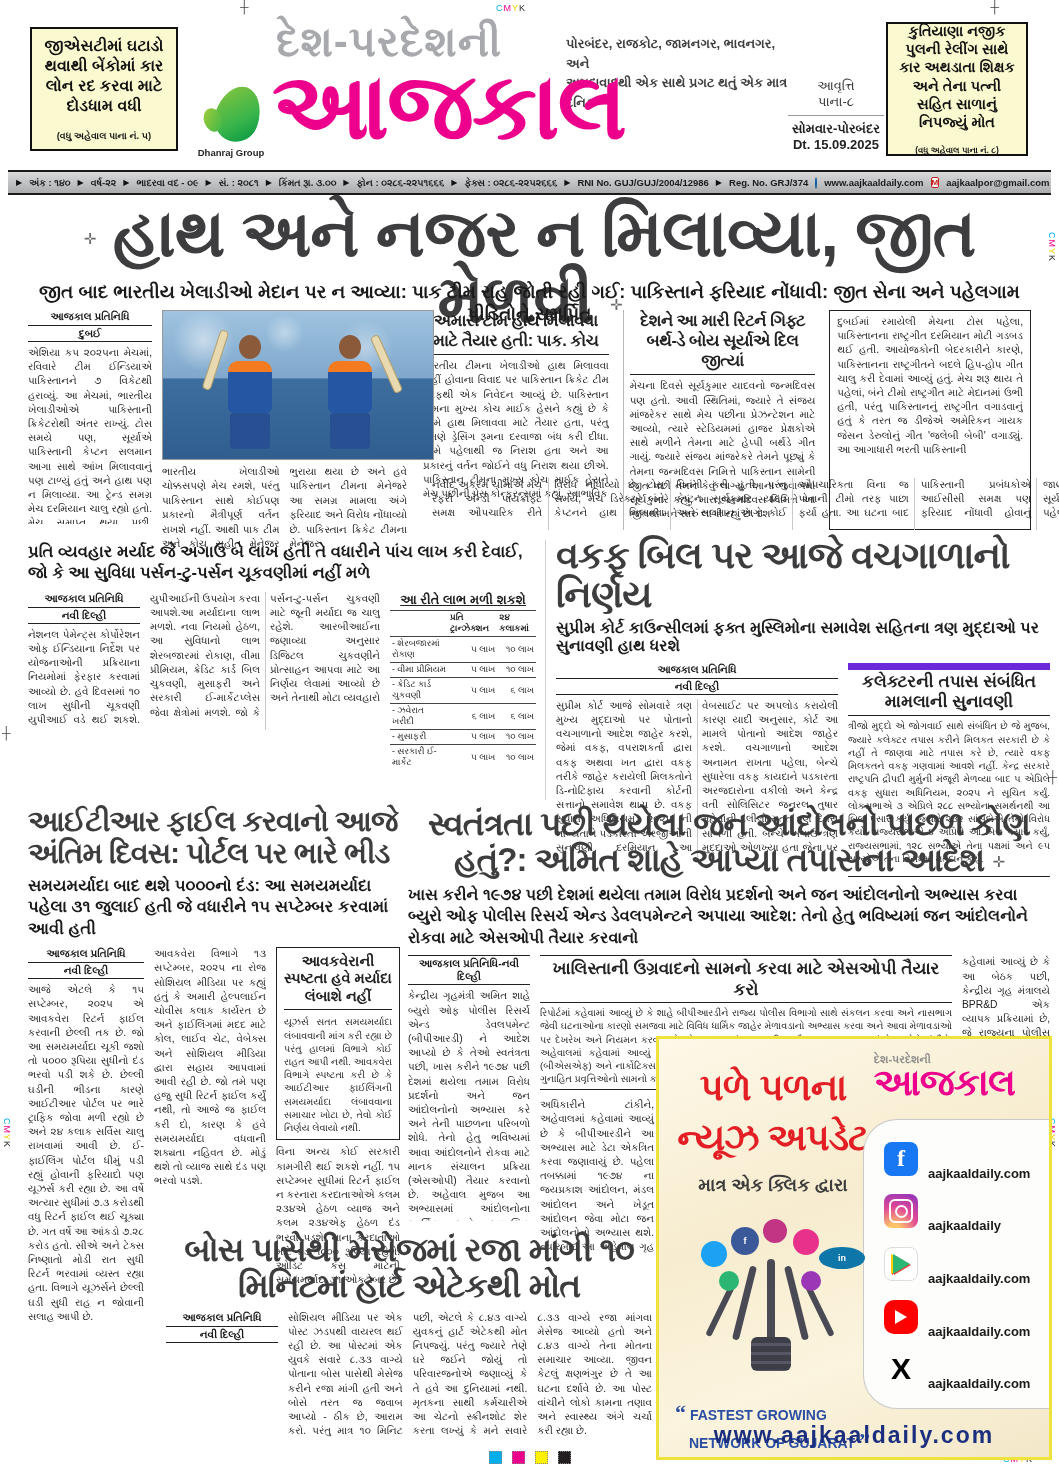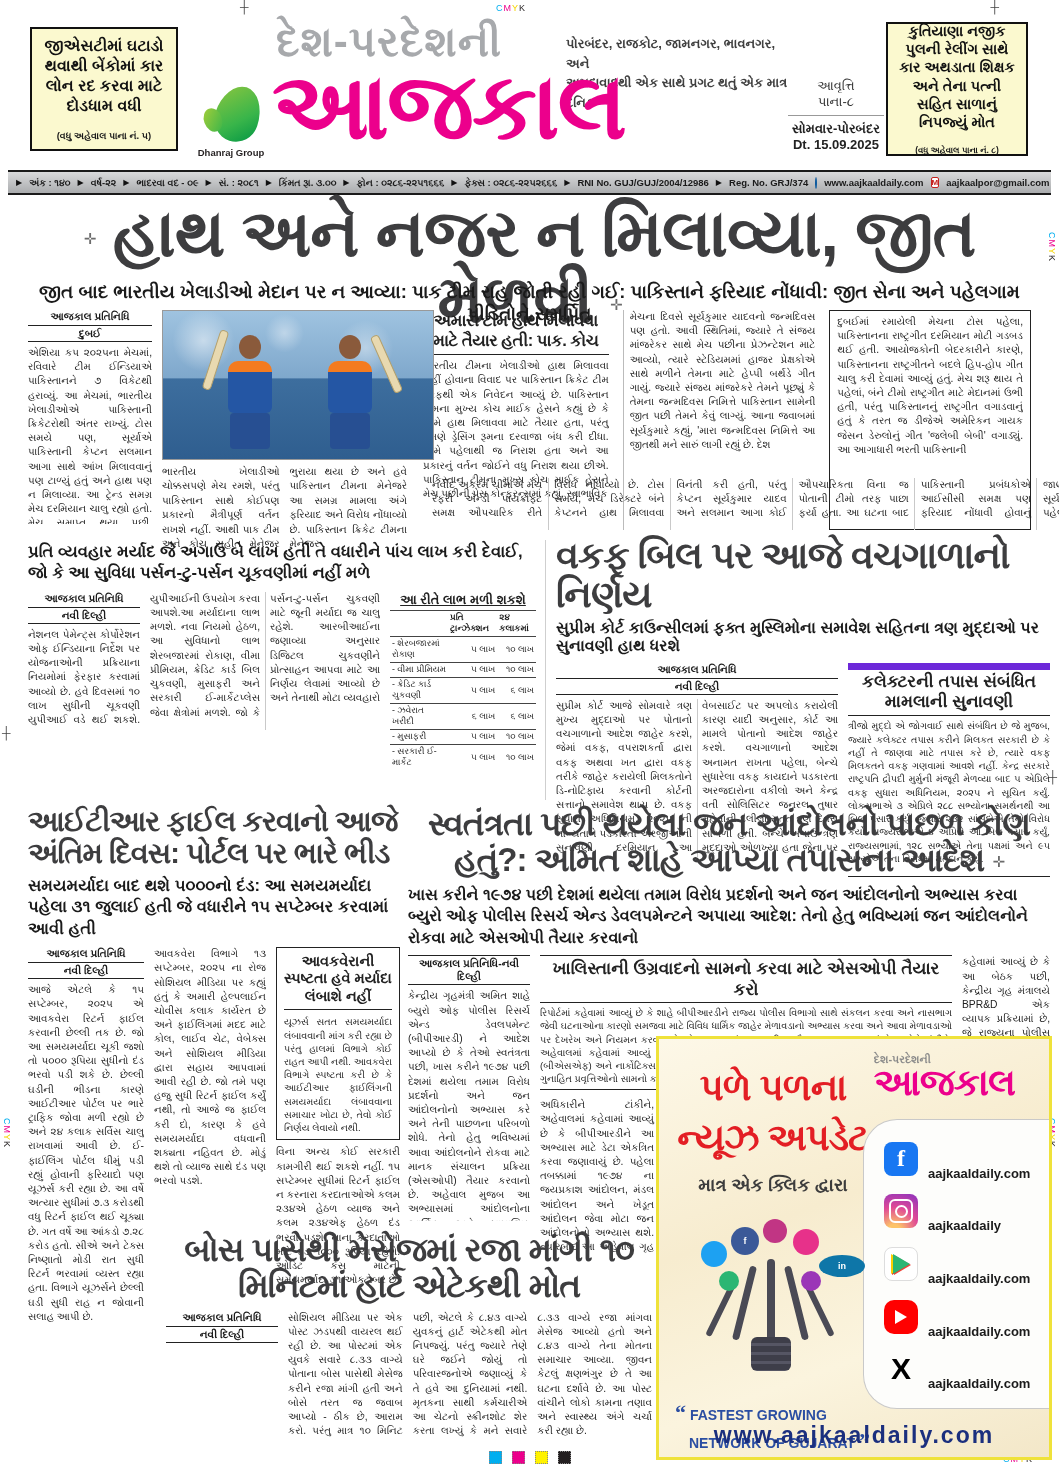--- a/index.html
+++ b/index.html
@@ -294,20 +294,21 @@
       </div>
       <div class="caption">ભારતીય ખેલાડીઓ ચોક્કસપણે મેચ રમશે, પરંતુ પાકિસ્તાન સાથે કોઈપણ પ્રકારનો મૈત્રીપૂર્ણ વર્તન રાખશે નહીં. આથી પાક ટીમ અને કોચ સહીત મેનેજર ભુરાયા થયા છે અને હવે પાકિસ્તાન ટીમના મેનેજરે આ સમગ્ર મામલા અંગે ફરિયાદ અને વિરોધ નોંધાવ્યો છે. પાકિસ્તાન ક્રિકેટ ટીમના મેનેજર</div>
     </div>
 
     <div class="substory-row">
       <div class="substory" style="border-left:none;">
         <h3>અમારી ટીમ હાથ મિલાવવા માટે તૈયાર હતી: પાક. કોચ</h3>
         <div class="bodytxt" style="height:158px; overflow:hidden;">ભારતીય ટીમના ખેલાડીઓ હાથ મિલાવવા નહીં હોવાના વિવાદ પર પાકિસ્તાન ક્રિકેટ ટીમ તરફથી એક નિવેદન આવ્યું છે. પાકિસ્તાન ટીમના મુખ્ય કોચ માઈક હેસને કહ્યું છે કે અમે હાથ મિલાવવા માટે તૈયાર હતા, પરંતુ તેમણે ડ્રેસિંગ રૂમના દરવાજા બંધ કરી દીધા. અમે પહેલાથી જ નિરાશ હતા અને આ પ્રકારનું વર્તન જોઈને વધુ નિરાશ થયા છીએ. પાકિસ્તાન ટીમના મુખ્ય કોચ માઈક હેસને મેચ પછીની પ્રેસ કોન્ફરન્સમાં કહ્યું, સ્વાભાવિક</div>
       </div>
       <div class="substory">
+        <h3>દેશને આ મારી રિટર્ન ગિફ્ટ બર્થ-ડે બોય સૂર્યાએ દિલ જીત્યાં</h3>
         <div class="bodytxt" style="height:158px; overflow:hidden;">મેચના દિવસે સૂર્યકુમાર યાદવનો જન્મદિવસ પણ હતો. આવી સ્થિતિમાં, જ્યારે તે સંજય માંજરેકર સાથે મેચ પછીના પ્રેઝન્ટેશન માટે આવ્યો, ત્યારે સ્ટેડિયમમાં હાજર પ્રેક્ષકોએ સાથે મળીને તેમના માટે હેપ્પી બર્થડે ગીત ગાયું. જ્યારે સંજય માંજરેકરે તેમને પૂછ્યું કે તેમના જન્મદિવસ નિમિત્તે પાકિસ્તાન સામેની જીત પછી તેમને કેવું લાગ્યું. આના જવાબમાં સૂર્યકુમારે કહ્યું, 'મારા જન્મદિવસ નિમિત્તે આ જીતથી મને સારું લાગી રહ્યું છે. દેશ</div>
       </div>
       <div class="substory boxed">
         <div class="bodytxt" style="height:152px; overflow:hidden;">દુબઈમાં રમાયેલી મેચના ટોસ પહેલા, પાકિસ્તાનના રાષ્ટ્રગીત દરમિયાન મોટી ગડબડ થઈ હતી. આયોજકોની બેદરકારીને કારણે, પાકિસ્તાનના રાષ્ટ્રગીતને બદલે હિપ-હોપ ગીત ચાલુ કરી દેવામાં આવ્યું હતું. મેચ શરૂ થાય તે પહેલાં, બંને ટીમો રાષ્ટ્રગીત માટે મેદાનમાં ઉભી હતી, પરંતુ પાકિસ્તાનનું રાષ્ટ્રગીત વગાડવાનું હતું કે તરત જ ડીજેએ અમેરિકન ગાયક જેસન ડેરુલોનું ગીત 'જલેબી બેબી' વગાડ્યું. આ આગાધારી ભરતી પાકિસ્તાની</div>
       </div>
     </div>
   </div>
   <div class="lead-more bodytxt colrule">નવીદ અકરમ ચીમાએ મેચ રેફરી એન્ડી પાયક્રોફ્ટ સમક્ષ ઔપચારિક રીતે વિરોધ નોંધાવ્યો છે. ટોસ સમયે, મેચ ડિરેક્ટરે બંને કેપ્ટનને હાથ મિલાવવા વિનંતી કરી હતી, પરંતુ કેપ્ટન સૂર્યકુમાર યાદવ અને સલમાન આગા કોઈ ઔપચારિકતા વિના જ પોતાની ટીમો તરફ પાછા ફર્યા હતા. આ ઘટના બાદ પાકિસ્તાની પ્રબંધકોએ આઈસીસી સમક્ષ પણ ફરિયાદ નોંધાવી હોવાનું જાણવા મળે છે. ત્યારે સૂર્યકુમારે જીત સેના અને પહેલગામ પીડિતોને સમર્પિત કરી હતી. આ મામલે બોર્ડ તરફથી કોઈ સત્તાવાર નિવેદન આવ્યું નથી, પરંતુ મેચ બાદની આ ઘટનાએ બંને દેશોના ક્રિકેટ સંબંધોમાં નવી ચર્ચા જગાવી છે.</div>
 
   <div class="sec2-divider"></div>
@@ -482,21 +483,21 @@
     <div class="bulb">
       <div class="stem" style="left:66px; top:40px; width:8px; height:84px;"></div>
       <div class="stem" style="left:40px; top:46px; width:7px; height:76px; transform:rotate(14deg);"></div>
       <div class="stem" style="left:92px; top:46px; width:7px; height:76px; transform:rotate(-14deg);"></div>
       <div class="stem" style="left:18px; top:56px; width:6px; height:64px; transform:rotate(26deg);"></div>
       <div class="stem" style="left:114px; top:56px; width:6px; height:64px; transform:rotate(-26deg);"></div>
       <div class="ball" style="left:0px; top:22px; width:26px; height:26px; background:#1da1f2;"></div>
       <div class="ball" style="left:30px; top:8px; width:28px; height:28px; background:#3b5998;">f</div>
       <div class="ball" style="left:62px; top:0px; width:24px; height:24px; background:#c13584;"></div>
       <div class="ball" style="left:92px; top:10px; width:26px; height:26px; background:#e7318a;"></div>
-      <div class="ball" style="left:118px; top:36px; width:46px; height:22px; background:#0e76a8;">in</div>
+      <div class="ball" style="left:118px; top:28px; width:46px; height:22px; background:#0e76a8;">in</div>
       <div class="ball" style="left:18px; top:52px; width:20px; height:20px; background:#2bb673;"></div>
       <div class="ball" style="left:100px; top:52px; width:20px; height:20px; background:#9b36b7;"></div>
       <div class="base"></div>
     </div>
 
     <div class="ad-quote">
       <span class="qm">“</span>
       <span>FASTEST GROWING</span><br>
       <span style="margin-left:14px;">NETWORK OF GUJARAT</span>
       <span class="qm">”</span>

